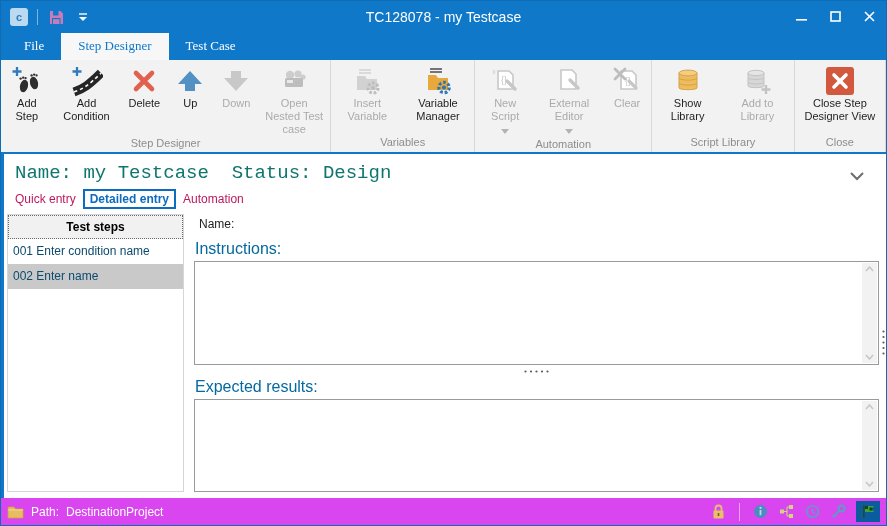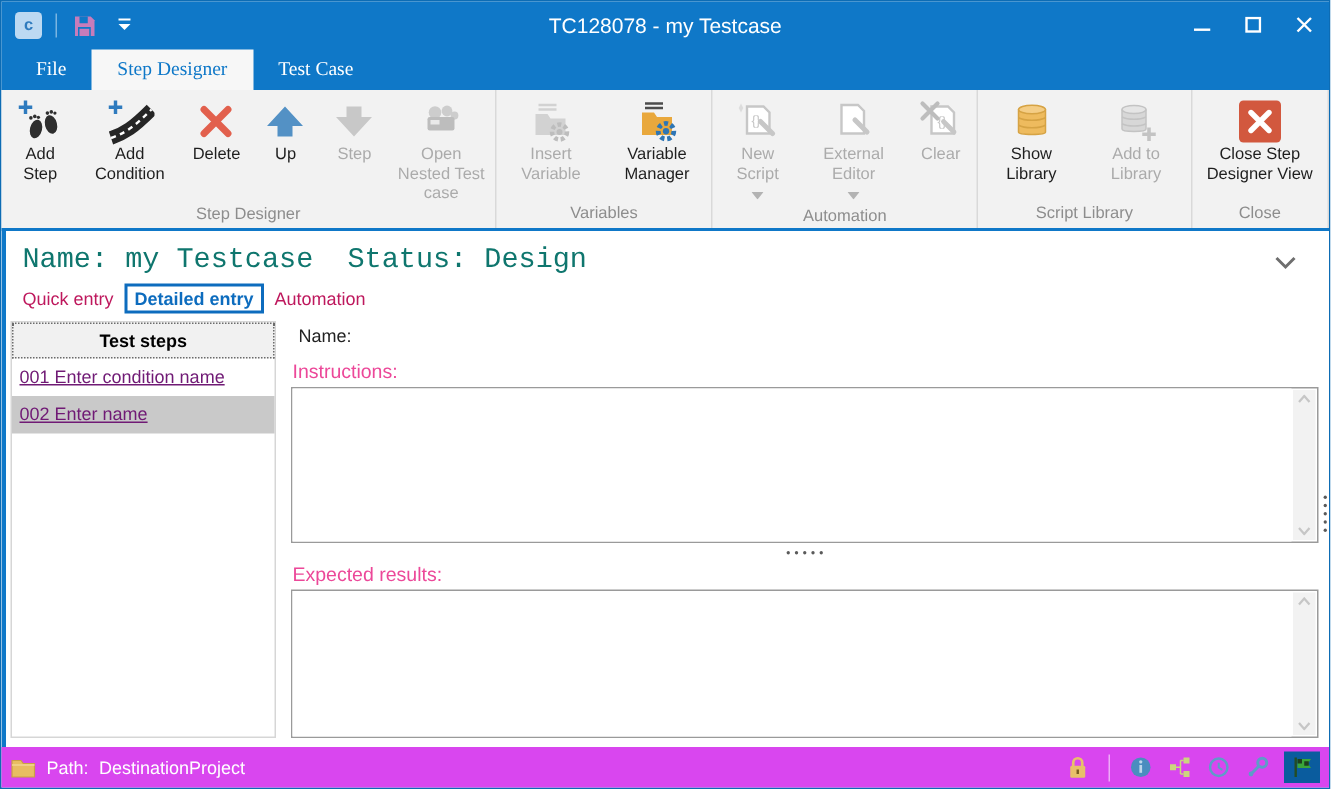--- a/index.html
+++ b/index.html
@@ -40,29 +40,29 @@
   .chead { color:#0f766e; font-size:19px; padding:8px 30px 5px 14px; white-space:pre;font-family:Liberation Mono, monospace; }
   .collapse-btn { position:absolute; top:13px; right:22px; }
   .subtabs { display:flex; align-items:center; padding-left:7px; font-size:12px; margin-bottom:3px; }
   .subtab { padding:3px 7px; color:#be185d; }
   .subtab.active { color:#0d6cbe; font-weight:bold; border:2px solid #0d6cbe; padding:1px 5px; }
 
   .main { flex:1; display:flex; padding:2px 7px 6px 6px; gap:10px; position:relative; }
   .steps-panel { width:177px; flex:0 0 177px; border:1px solid #d6d6d6; background:#fff; display:flex; flex-direction:column; }
   .steps-header { font-size:12px; font-weight:bold; text-align:center; background:#f1f1f1;
                   border:1px dotted #6b6b6b; padding:4px 0; }
-  .step-row { font-size:12px; padding:5px 5px 6px; color:#701a75;text-decoration:underline; }
+  .step-row { font-size:12px; padding:5px 5px 6px; color:#0c4a6e; }
   .step-row.selected { background:#c9c9c9; }
 
   .form-panel { flex:1; display:flex; flex-direction:column; min-width:0; }
   .name-row { display:flex; align-items:center; margin:3px 0 9px; }
   .name-row label { font-size:12px; color:#222; width:48px; margin-left:5px; }
   .name-input { width:428px; height:20px; border:1px solid #9a9a9a; font-size:12px; padding:1px 4px;
                 font-family:"Liberation Sans",sans-serif; }
-  .field-label { font-size:13px; color:#ec4899; margin:0 0 3px 1px; }
+  .field-label { font-size:16px; color:#0369a1; margin:0 0 3px 1px; }
   .tbox { position:relative; border:1px solid #9a9a9a; background:#fff; }
   .tbox textarea { width:calc(100% - 17px); height:100%; border:none; resize:none; outline:none;
                    font-family:"Liberation Sans",sans-serif; font-size:12px; padding:3px 5px; display:block; }
   .scrollstrip { position:absolute; top:1px; right:1px; bottom:1px; width:15px; background:#f2f2f2;
                  display:flex; flex-direction:column; justify-content:space-between; align-items:center; padding:3px 0; }
   .tbox-instructions { height:104px; flex:0 0 104px; }
   .hsplit { height:13px; display:flex; align-items:center; justify-content:center; }
   .tbox-expected { flex:1; }
   .vsplit { position:absolute; right:1px; top:118px; }
 
@@ -170,21 +170,21 @@
               </svg>
           </span>
           <span class="lblwrap">Up</span>
         </div>
         <div class="rbtn disabled">
           <span class="ricon">
             <svg width="32" height="32" viewBox="0 0 32 32">
                 <path d="M16 26L4 13h7V6h10v7h7z" fill="#c8c8c8"></path>
               </svg>
           </span>
-          <span class="lblwrap">Step</span>
+          <span class="lblwrap">Down</span>
         </div>
         <div class="rbtn disabled">
           <span class="ricon">
             <svg width="32" height="32" viewBox="0 0 32 32">
               <g fill="#cdcdcd">
                   <circle cx="12" cy="10" r="4.2"></circle>
                   <circle cx="20" cy="9" r="3.6"></circle>
                   <circle cx="25" cy="12" r="2.6"></circle>
                 </g>
               <rect x="7" y="13" width="18" height="9" rx="1.5" fill="#bdbdbd"></rect>

